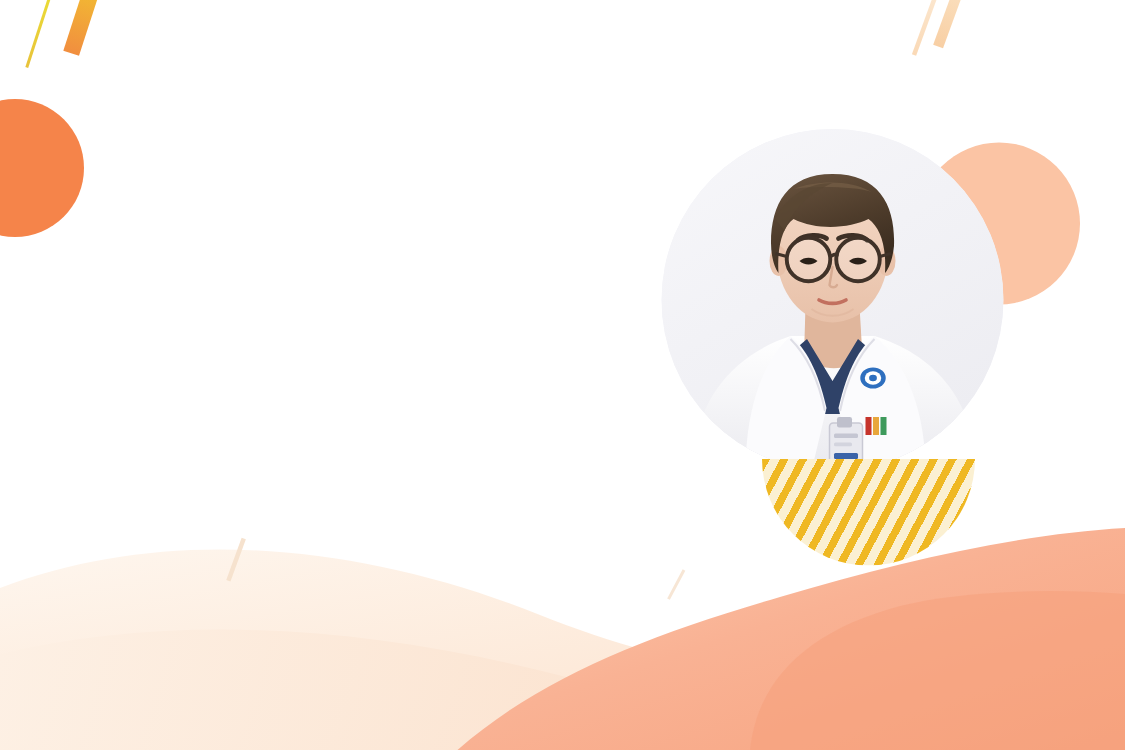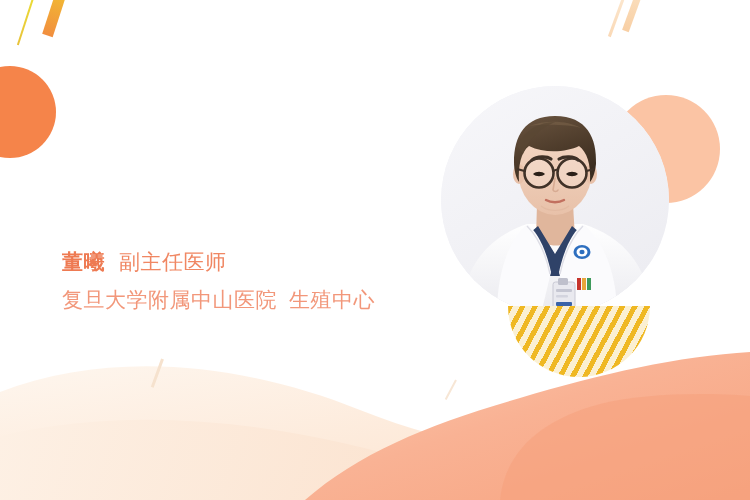--- a/index.html
+++ b/index.html
@@ -345,21 +345,15 @@
           <rect x="115" y="209" width="12" height="2.5" rx="1" fill="#D3D4DE"></rect>
           <rect x="115" y="216" width="16" height="4" rx="1" fill="#3A63A8"></rect>
         </g>
       </g>
     </svg>
   </div>
 
   <div class="stripe-disc"></div>
 
 
-  <div class="doctor-line">
-    <span class="doctor-name">董曦</span><span class="doctor-title">副主任医师</span>
-  </div>
-
-  <div class="hospital-line">
-    <span>复旦大学附属中山医院</span><span class="hospital-dept">生殖中心</span>
-  </div>
+
 
 </div>
 
 </body></html>

